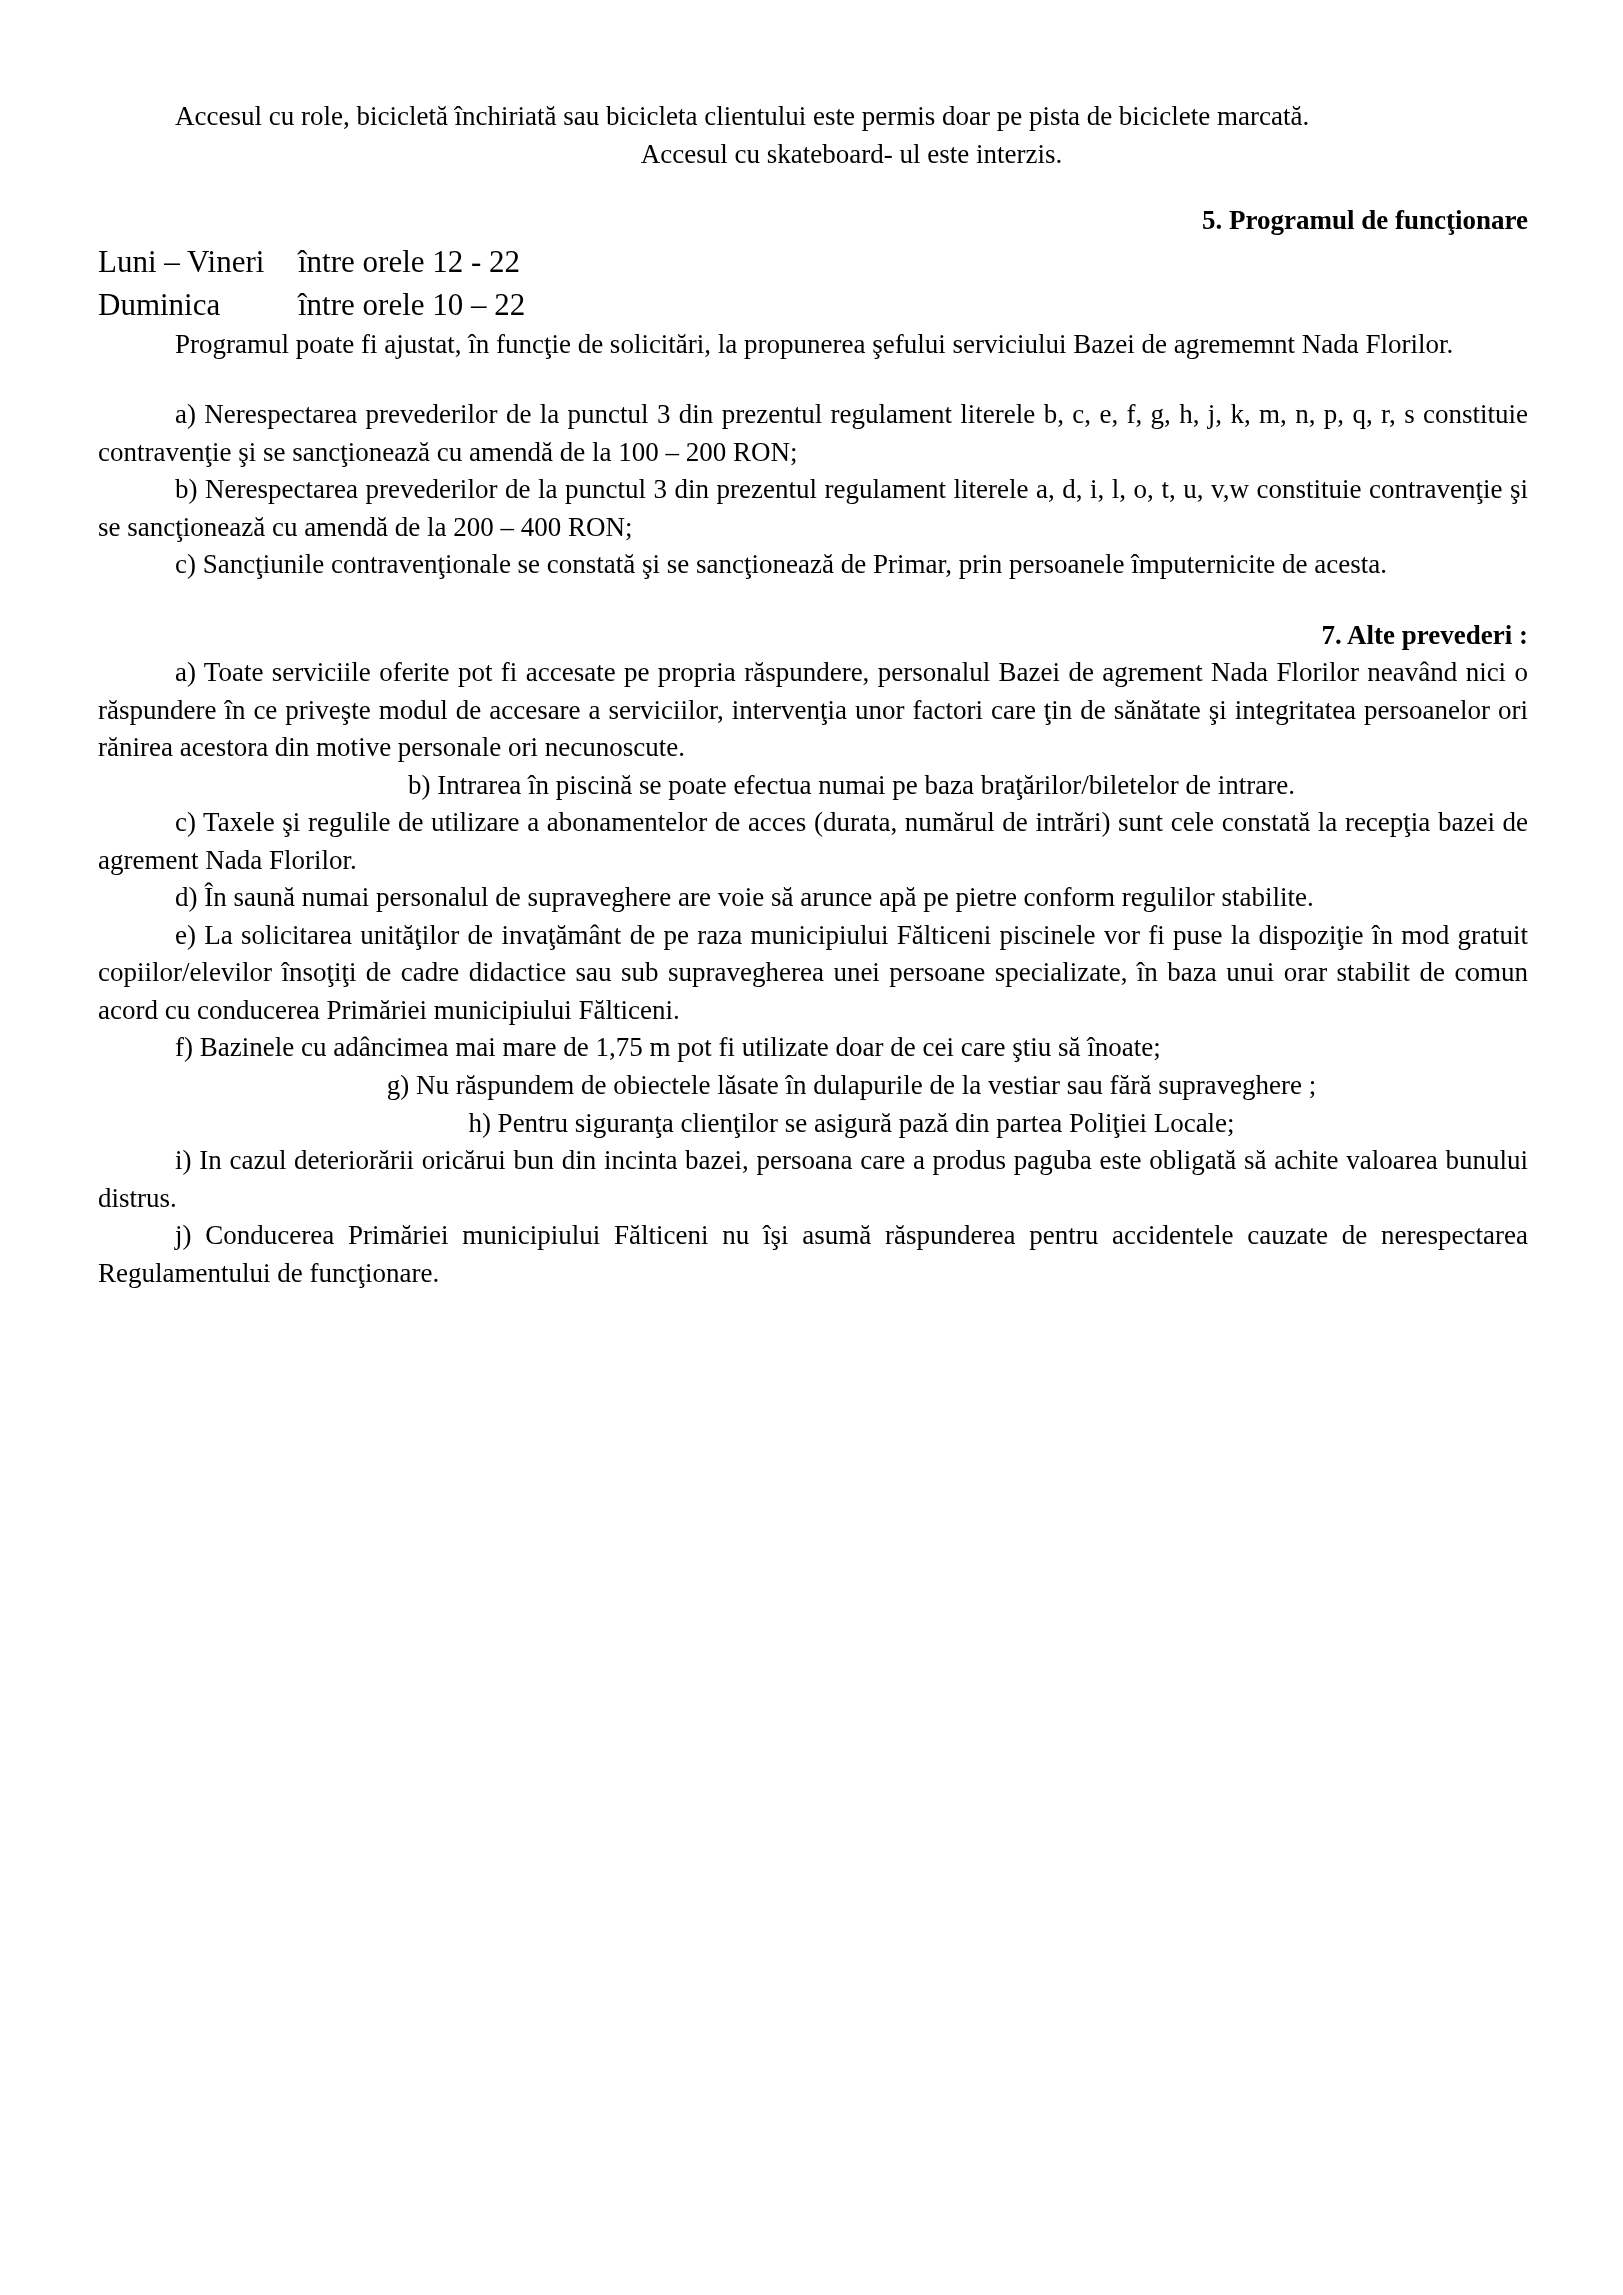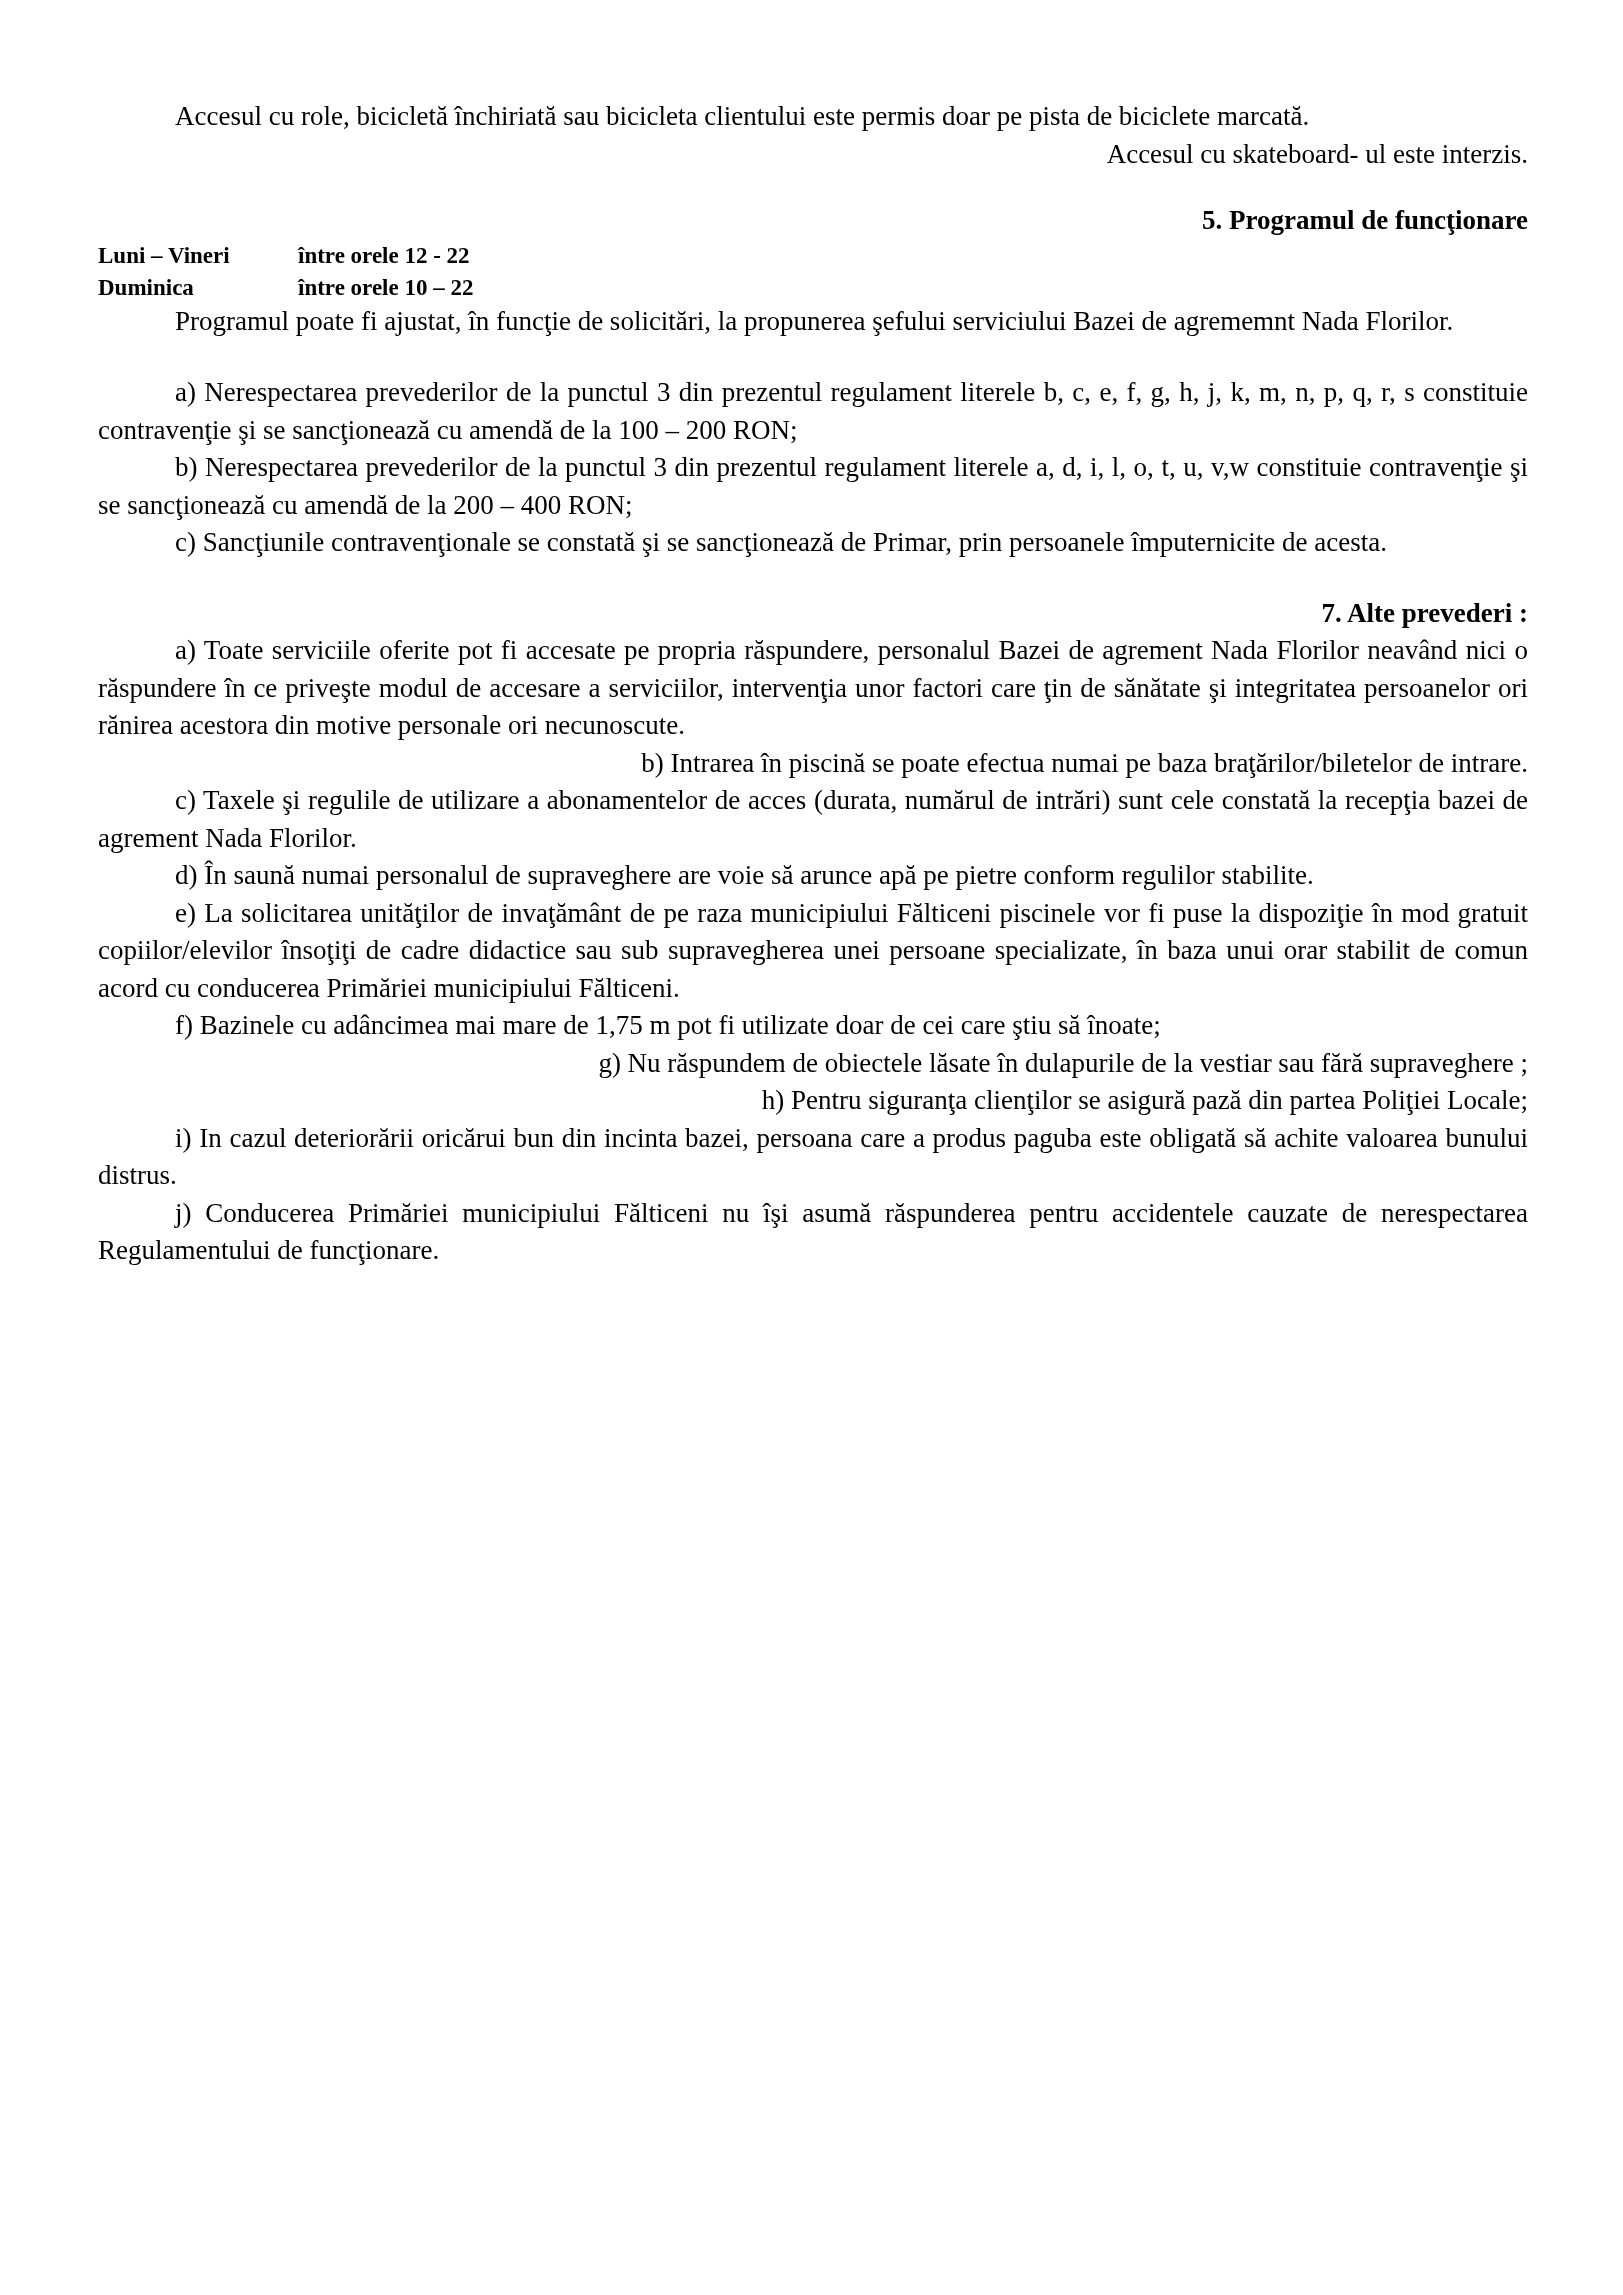--- a/index.html
+++ b/index.html
@@ -28,36 +28,35 @@
     font-size: 27px;
     line-height: 1.39;
     text-align: justify;
     text-justify: inter-word;
     color: #000;
   }
   p.indent {
     text-indent: 77px;
   }
   p.nojust {
-    text-align: right;
+    text-align: center;
   }
   h2.heading {
     margin: 0;
     font-size: 27px;
     line-height: 1.39;
     font-weight: bold;
     text-align: right;
   }
   .gap-md { height: 29px; }
   .gap-lg { height: 33px; }
   .schedule-row {
     display: flex;
-    font-size: 23px;
+    font-size: 31px;
     line-height: 1.39;
-    font-weight: bold;
   }
   .schedule-day {
     width: 200px;
     flex: 0 0 200px;
   }
   .schedule-hours {
     flex: 1 1 auto;
   }
 </style>
 </head>

